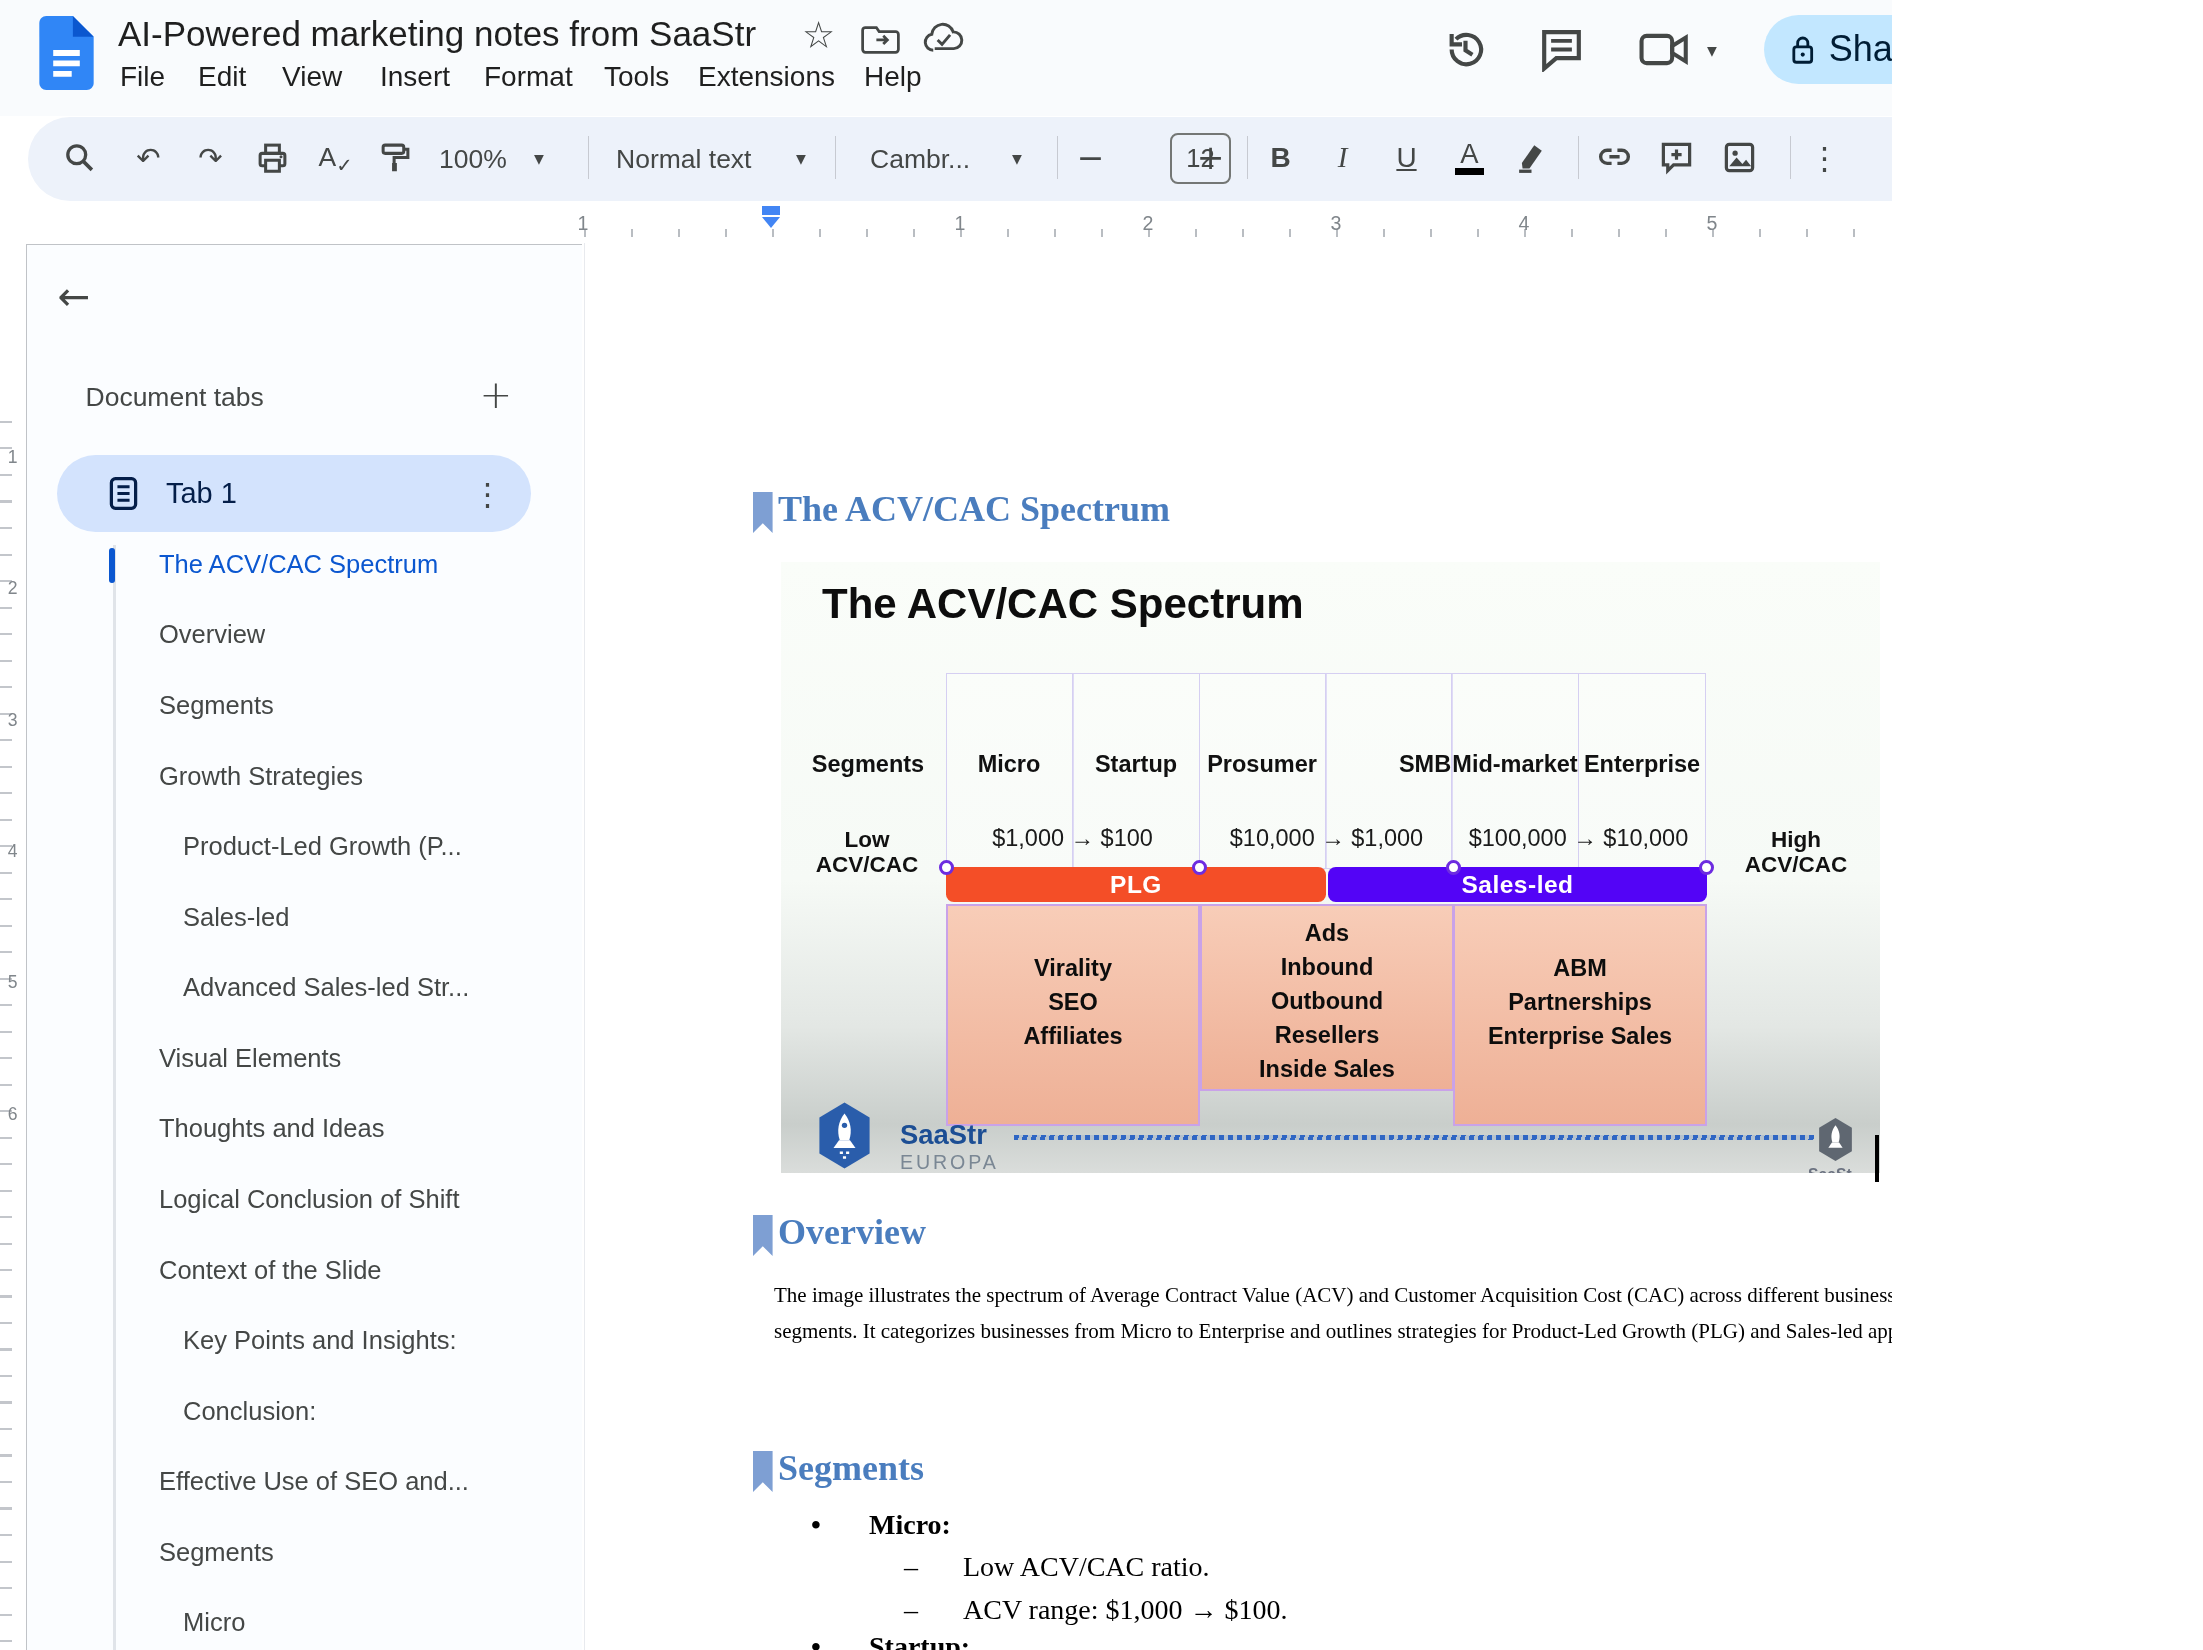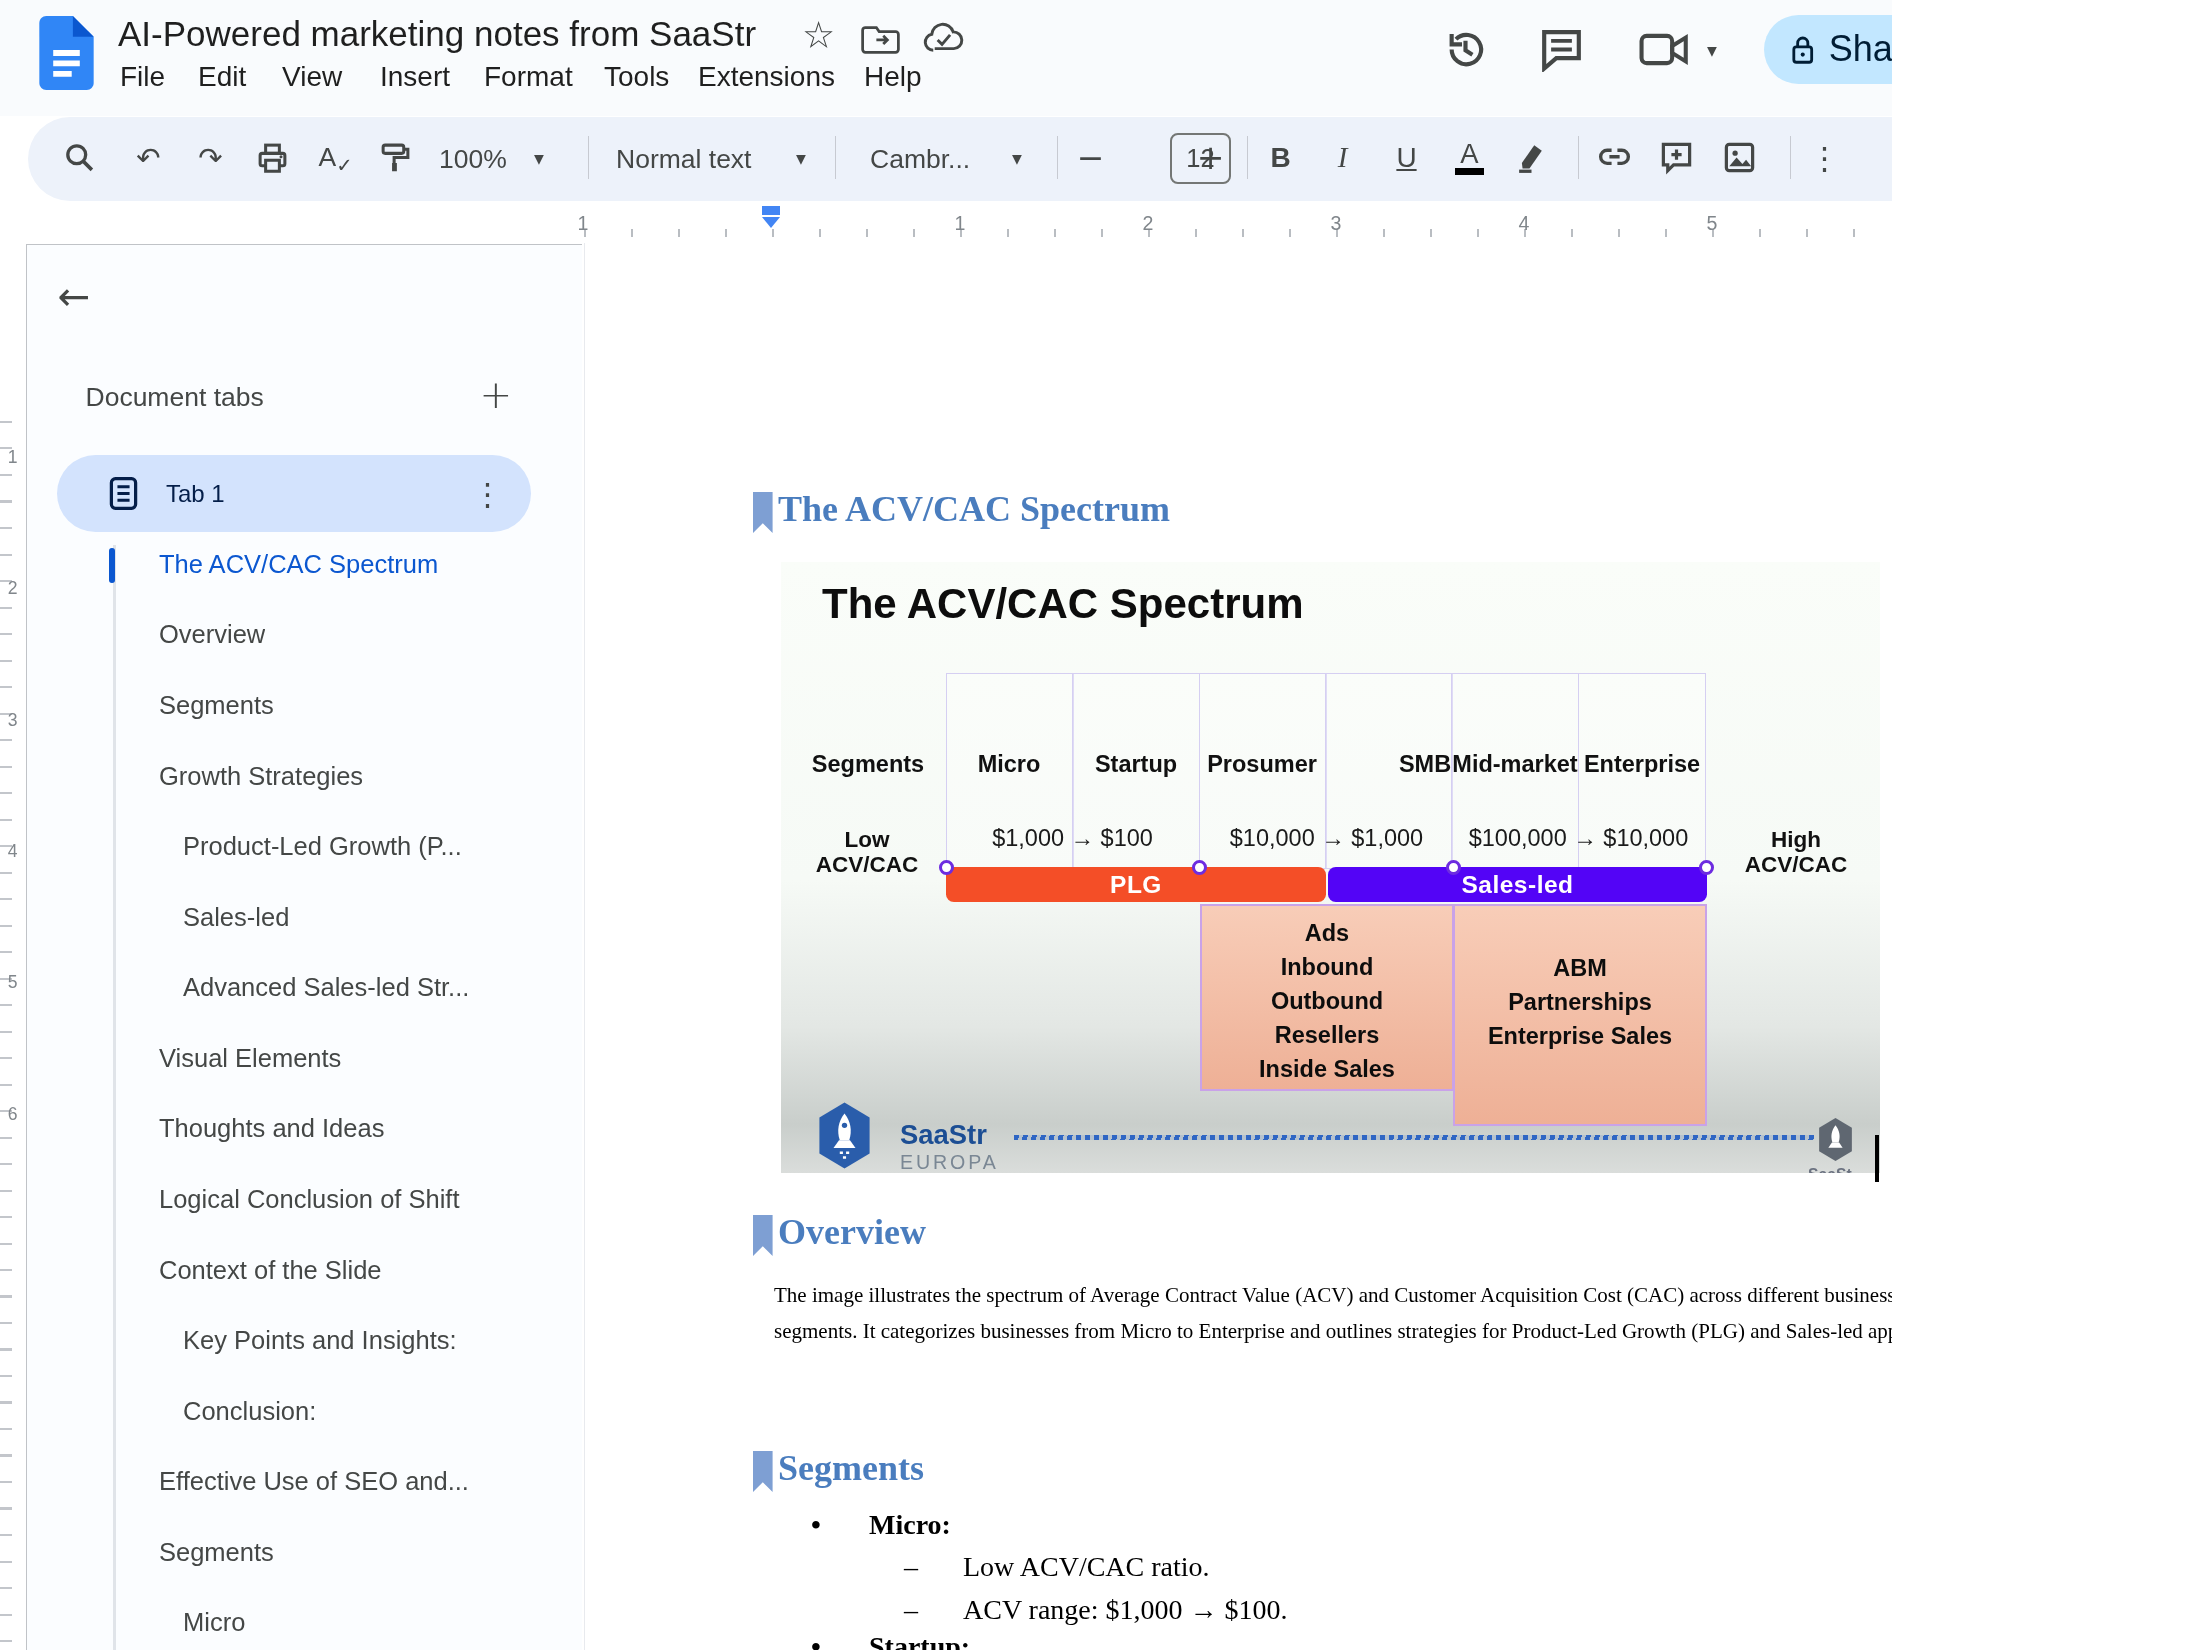--- a/index.html
+++ b/index.html
@@ -38,21 +38,21 @@
   .ind-tri{width:0;height:0;border-left:9.8px solid transparent;border-right:9.8px solid transparent;border-top:11.8px solid #4285f4;margin:0 auto;}
   #vruler .vnum{position:absolute;left:7.8px;font-size:17.6px;color:#80868b;}
   #vticks{position:absolute;left:0;top:421px;width:11.8px;height:1229px;
           background:repeating-linear-gradient(180deg,#c3c6cb 0 2px,transparent 2px 26.5px);}
   
   #sidebar{position:absolute;left:25.5px;top:244px;width:555px;height:1407px;
            background:#fbfdff;border-left:1px solid #c0c3c7;border-top:1px solid #c0c3c7;}
   .sb-head{font-size:26.5px;color:#444746;}
   .tab-pill{position:absolute;left:30px;top:210px;width:474px;height:77px;background:#d3e3fd;border-radius:39px;
             display:flex;align-items:center;}
-  .tab-label{font-size:24px;font-weight:500;color:#041e49;}
+  .tab-label{font-size:29px;font-weight:500;color:#041e49;}
   .ol-item{position:absolute;font-size:25.5px;color:#444746;white-space:nowrap;overflow:hidden;text-overflow:ellipsis;max-width:353px;cursor:pointer;}
   .ol-item.active{color:#0b57d0;}
   .rail{position:absolute;left:113px;top:545px;width:2.9px;height:1106px;background:#e0e4e9;}
   .active-bar{position:absolute;left:109px;top:548px;width:5.9px;height:35px;border-radius:2.9px;background:#0b57d0;}
   
   .page-edge{position:absolute;top:243px;width:1px;height:1407px;background:#e8eaee;}
   .h1{position:absolute;font-family:"Liberation Serif",serif;font-weight:bold;font-size:36px;color:#4a7dbe;white-space:nowrap;}
   .bookmark{position:absolute;width:19.6px;height:41px;background:#7e9fd3;
             clip-path:polygon(0 0,100% 0,100% 100%,50% 76%,0 100%);}
   .body-text{position:absolute;font-family:"Liberation Serif",serif;font-size:21px;line-height:36px;color:#000;}
@@ -339,20 +339,25 @@
     <span class="axis" style="left:1015px;top:265px;">High</span>
     <span class="axis" style="left:1015px;top:290px;">ACV/CAC</span>
 
     <div class="bar" style="left:165px;width:380px;background:#f44e27;">PLG</div>
     <div class="bar" style="left:547px;width:379px;background:#5304f6;">Sales-led</div>
     <div class="dot" style="left:158px;"></div>
     <div class="dot" style="left:411px;"></div>
     <div class="dot" style="left:665px;"></div>
     <div class="dot" style="left:918px;"></div>
 
+    <div class="cell" style="left:165px;width:250px;padding-top:45px;">
+      <span class="ln">Virality</span>
+      <span class="ln">SEO</span>
+      <span class="ln">Affiliates</span>
+    </div>
     <div class="cell" style="left:419px;width:250px;padding-top:9.8px;">
       <span class="ln">Ads</span>
       <span class="ln">Inbound</span>
       <span class="ln">Outbound</span>
       <span class="ln">Resellers</span>
       <span class="ln">Inside Sales</span>
     </div>
     <div class="cell" style="left:672px;width:250px;padding-top:45px;">
       <span class="ln">ABM</span>
       <span class="ln">Partnerships</span>

